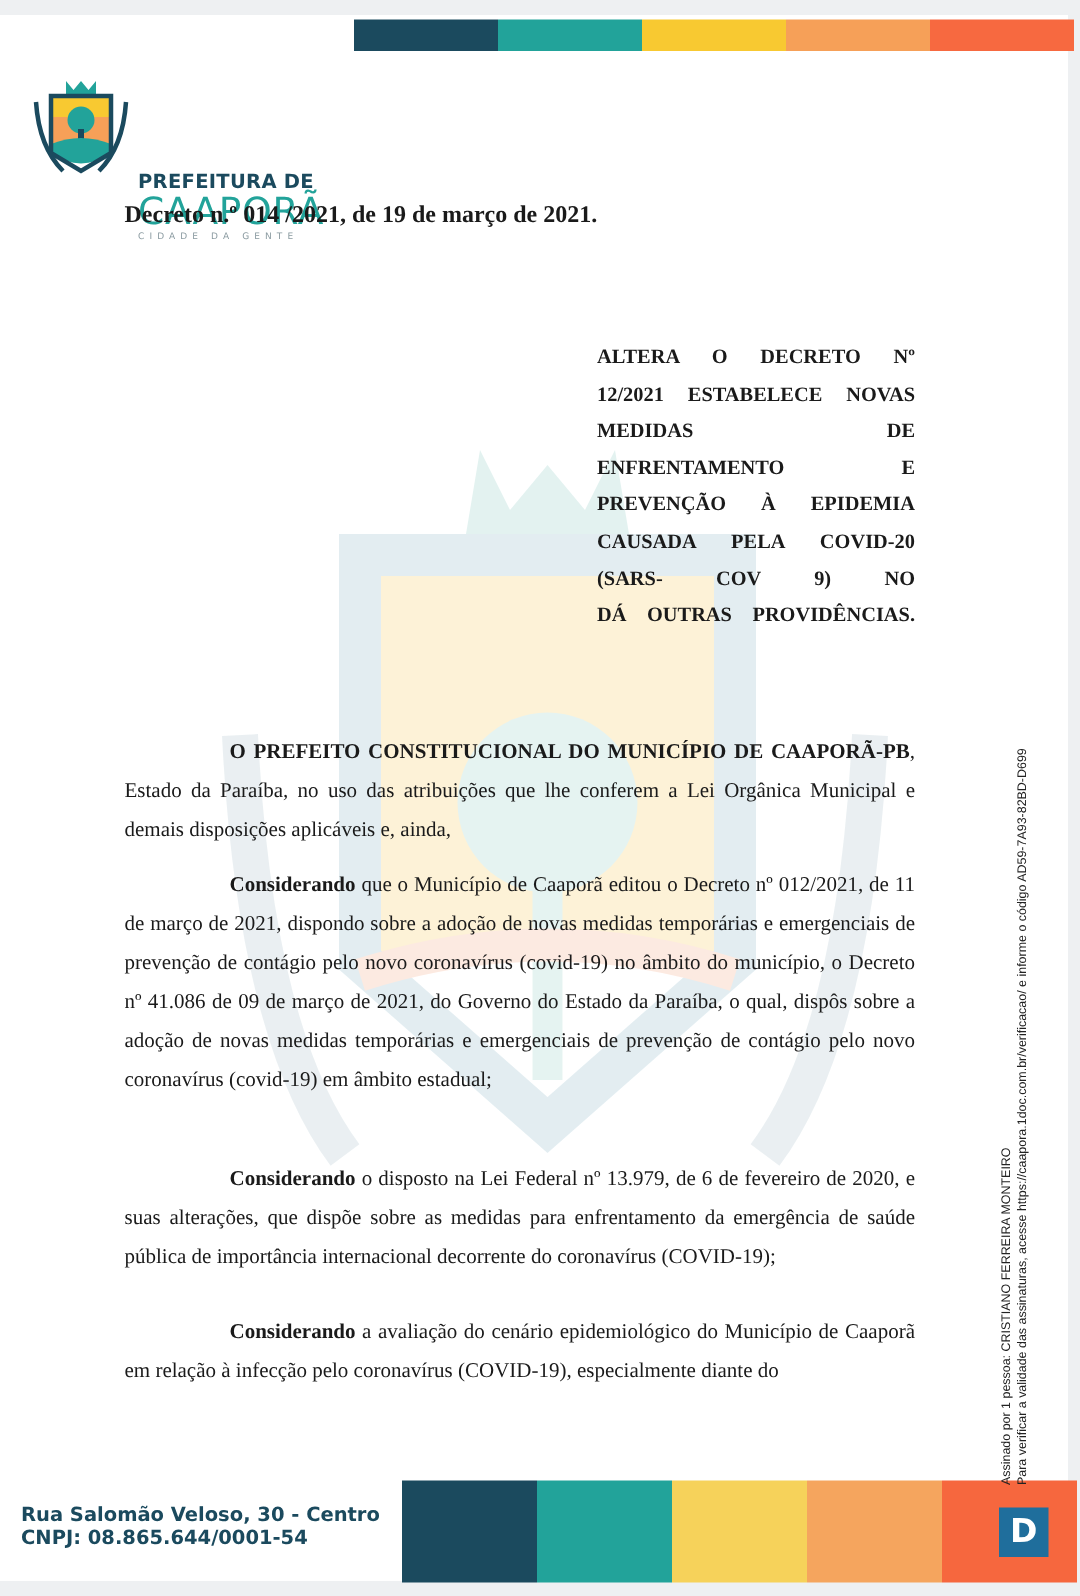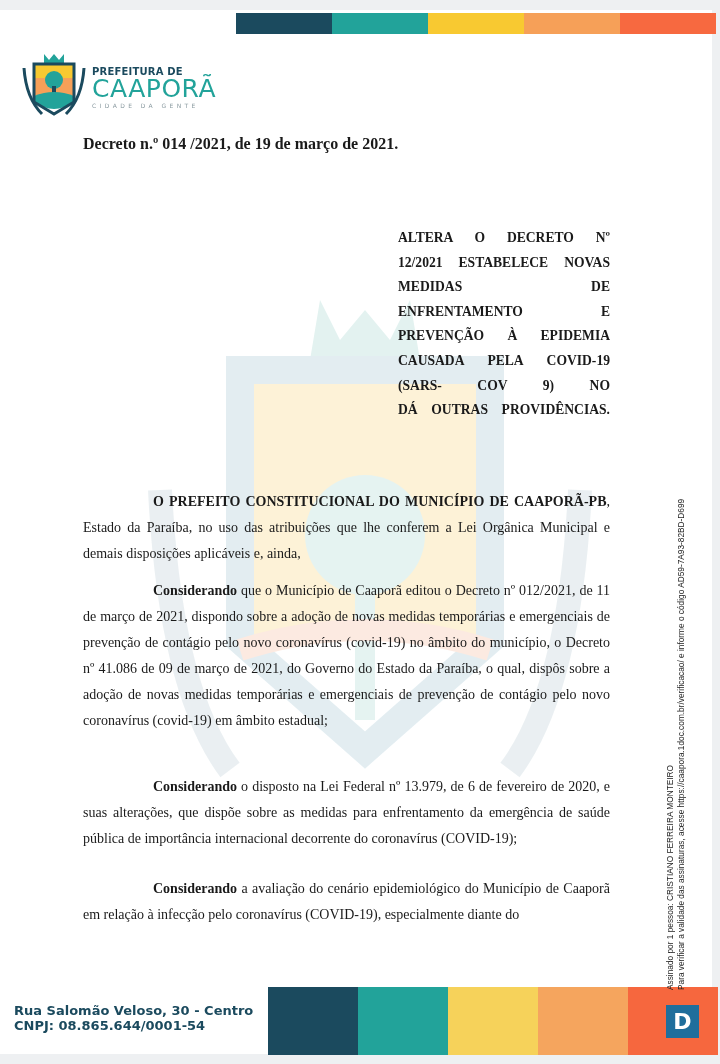--- a/index.html
+++ b/index.html
@@ -10,21 +10,21 @@
     color:#1a1a1a;
   }
   .page {
     position:absolute; left:0; top:10px; width:712px; height:1044px;
     background:#ffffff;
   }
   .topbar { position:absolute; left:236px; top:13px; height:21px; display:flex; }
   .topbar div { width:96px; height:21px; }
   .logo { position:absolute; left:14px; top:48px; width:80px; height:70px; }
   .brand { position:absolute; left:92px; top:66px; font-family:"DejaVu Sans", sans-serif; }
-  .brand .small { font-size:10px; font-weight:bold; color:#1b4a5e; letter-spacing:0.2px; }
+  .brand .small { font-size:13px; font-weight:bold; color:#1b4a5e; letter-spacing:0.2px;margin-top:48px; }
   .brand .big { font-size:25px; font-weight:normal; color:#22a39a; line-height:22px; letter-spacing:0.5px; margin-top:1px; }
   .brand .tag { font-size:6px; color:#8a9aa0; letter-spacing:3.4px; margin-top:2px; }
   .title { position:absolute; left:83px; top:135px; font-size:16px; font-weight:bold; }
   .ementa {
     position:absolute; left:398px; top:226px; width:212px;
     font-size:13.6px; font-weight:bold; line-height:24.6px;
     text-align:justify; text-align-last:justify;
   }
   .ementa div { text-align:justify; text-align-last:justify; white-space:nowrap; }
   .body { position:absolute; left:83px; width:527px; font-size:14px; line-height:26px; text-align:justify; }
@@ -86,21 +86,21 @@
 </div>
 
 <div class="title">Decreto n.º 014 /2021, de 19 de março de 2021.</div>
 
 <div class="ementa">
   <div>ALTERA O DECRETO Nº</div>
   <div>12/2021 ESTABELECE NOVAS</div>
   <div>MEDIDAS DE</div>
   <div>ENFRENTAMENTO E</div>
   <div>PREVENÇÃO À EPIDEMIA</div>
-  <div>CAUSADA PELA COVID-19</div>
+  <div>CAUSADA PELA COVID-20</div>
   <div>(SARS- COV 9) NO</div>
   <div>DÁ OUTRAS PROVIDÊNCIAS.</div>
 </div>
 
 <div class="body indent p1"><b>O PREFEITO CONSTITUCIONAL DO MUNICÍPIO DE CAAPORÃ-PB</b><span>, Estado da Paraíba, no uso das atribuições que lhe conferem a Lei Orgânica Municipal e demais disposições aplicáveis e, ainda,</span></div>
 
 <div class="body indent p2"><b>Considerando</b><span> que o Município de Caaporã editou o Decreto nº 012/2021, de 11 de março de 2021, dispondo sobre a adoção de novas medidas temporárias e emergenciais de prevenção de contágio pelo novo coronavírus (covid-19) no âmbito do município, o Decreto nº 41.086 de 09 de março de 2021, do Governo do Estado da Paraíba, o qual, dispôs sobre a adoção de novas medidas temporárias e emergenciais de prevenção de contágio pelo novo coronavírus (covid-19) em âmbito estadual;</span></div>
 
 <div class="body indent p3"><b>Considerando</b><span> o disposto na Lei Federal nº 13.979, de 6 de fevereiro de 2020, e suas alterações, que dispõe sobre as medidas para enfrentamento da emergência de saúde pública de importância internacional decorrente do coronavírus (COVID-19);</span></div>
 

